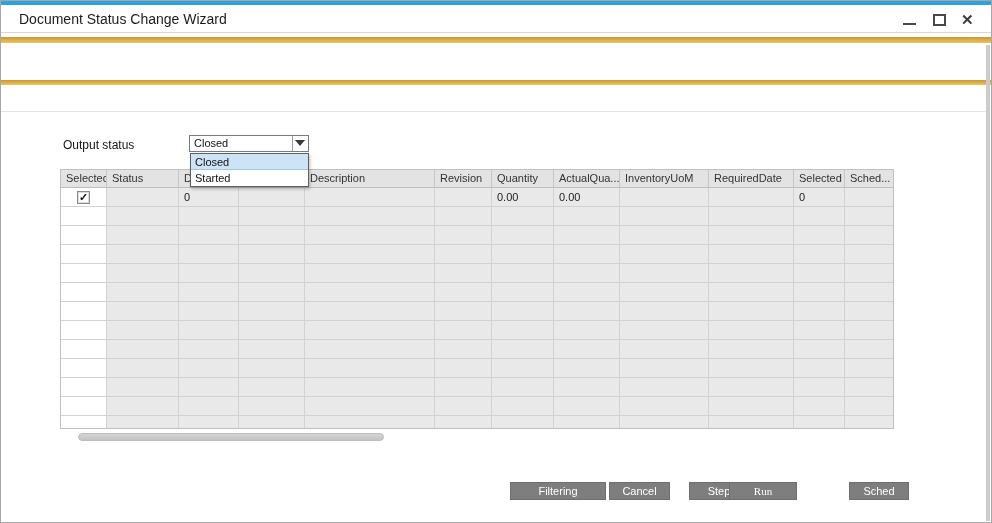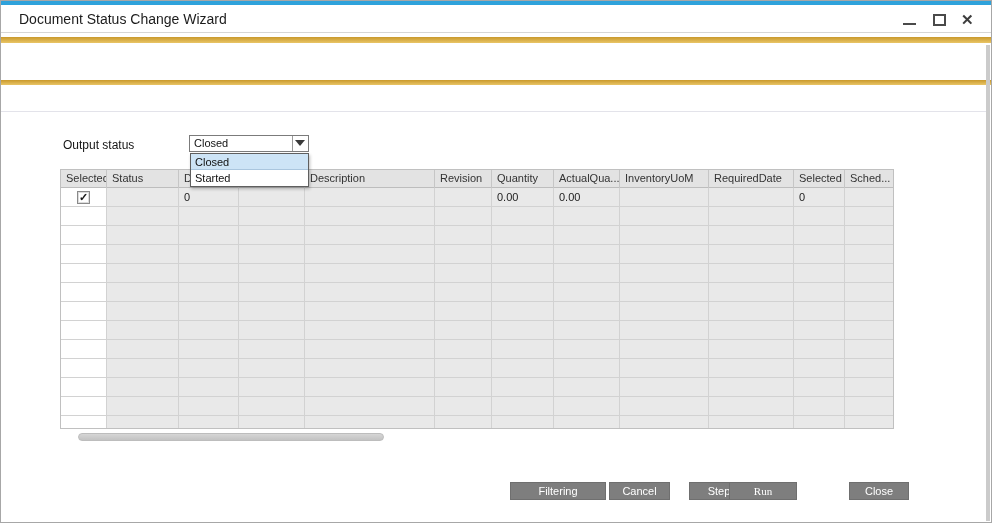--- a/index.html
+++ b/index.html
@@ -320,15 +320,15 @@
       </div>
   </div>
 
   <div class="hscroll"></div>
 
 
   <div class="btn btn-filtering">Filtering</div>
   <div class="btn btn-cancel">Cancel</div>
   <div class="btn btn-back">Step</div>
   <div class="btn btn-run">Run</div>
-  <div class="btn btn-close">Close</div>
+  <div class="btn btn-close">Sched</div>
 
 </div>
 
 </body></html>

